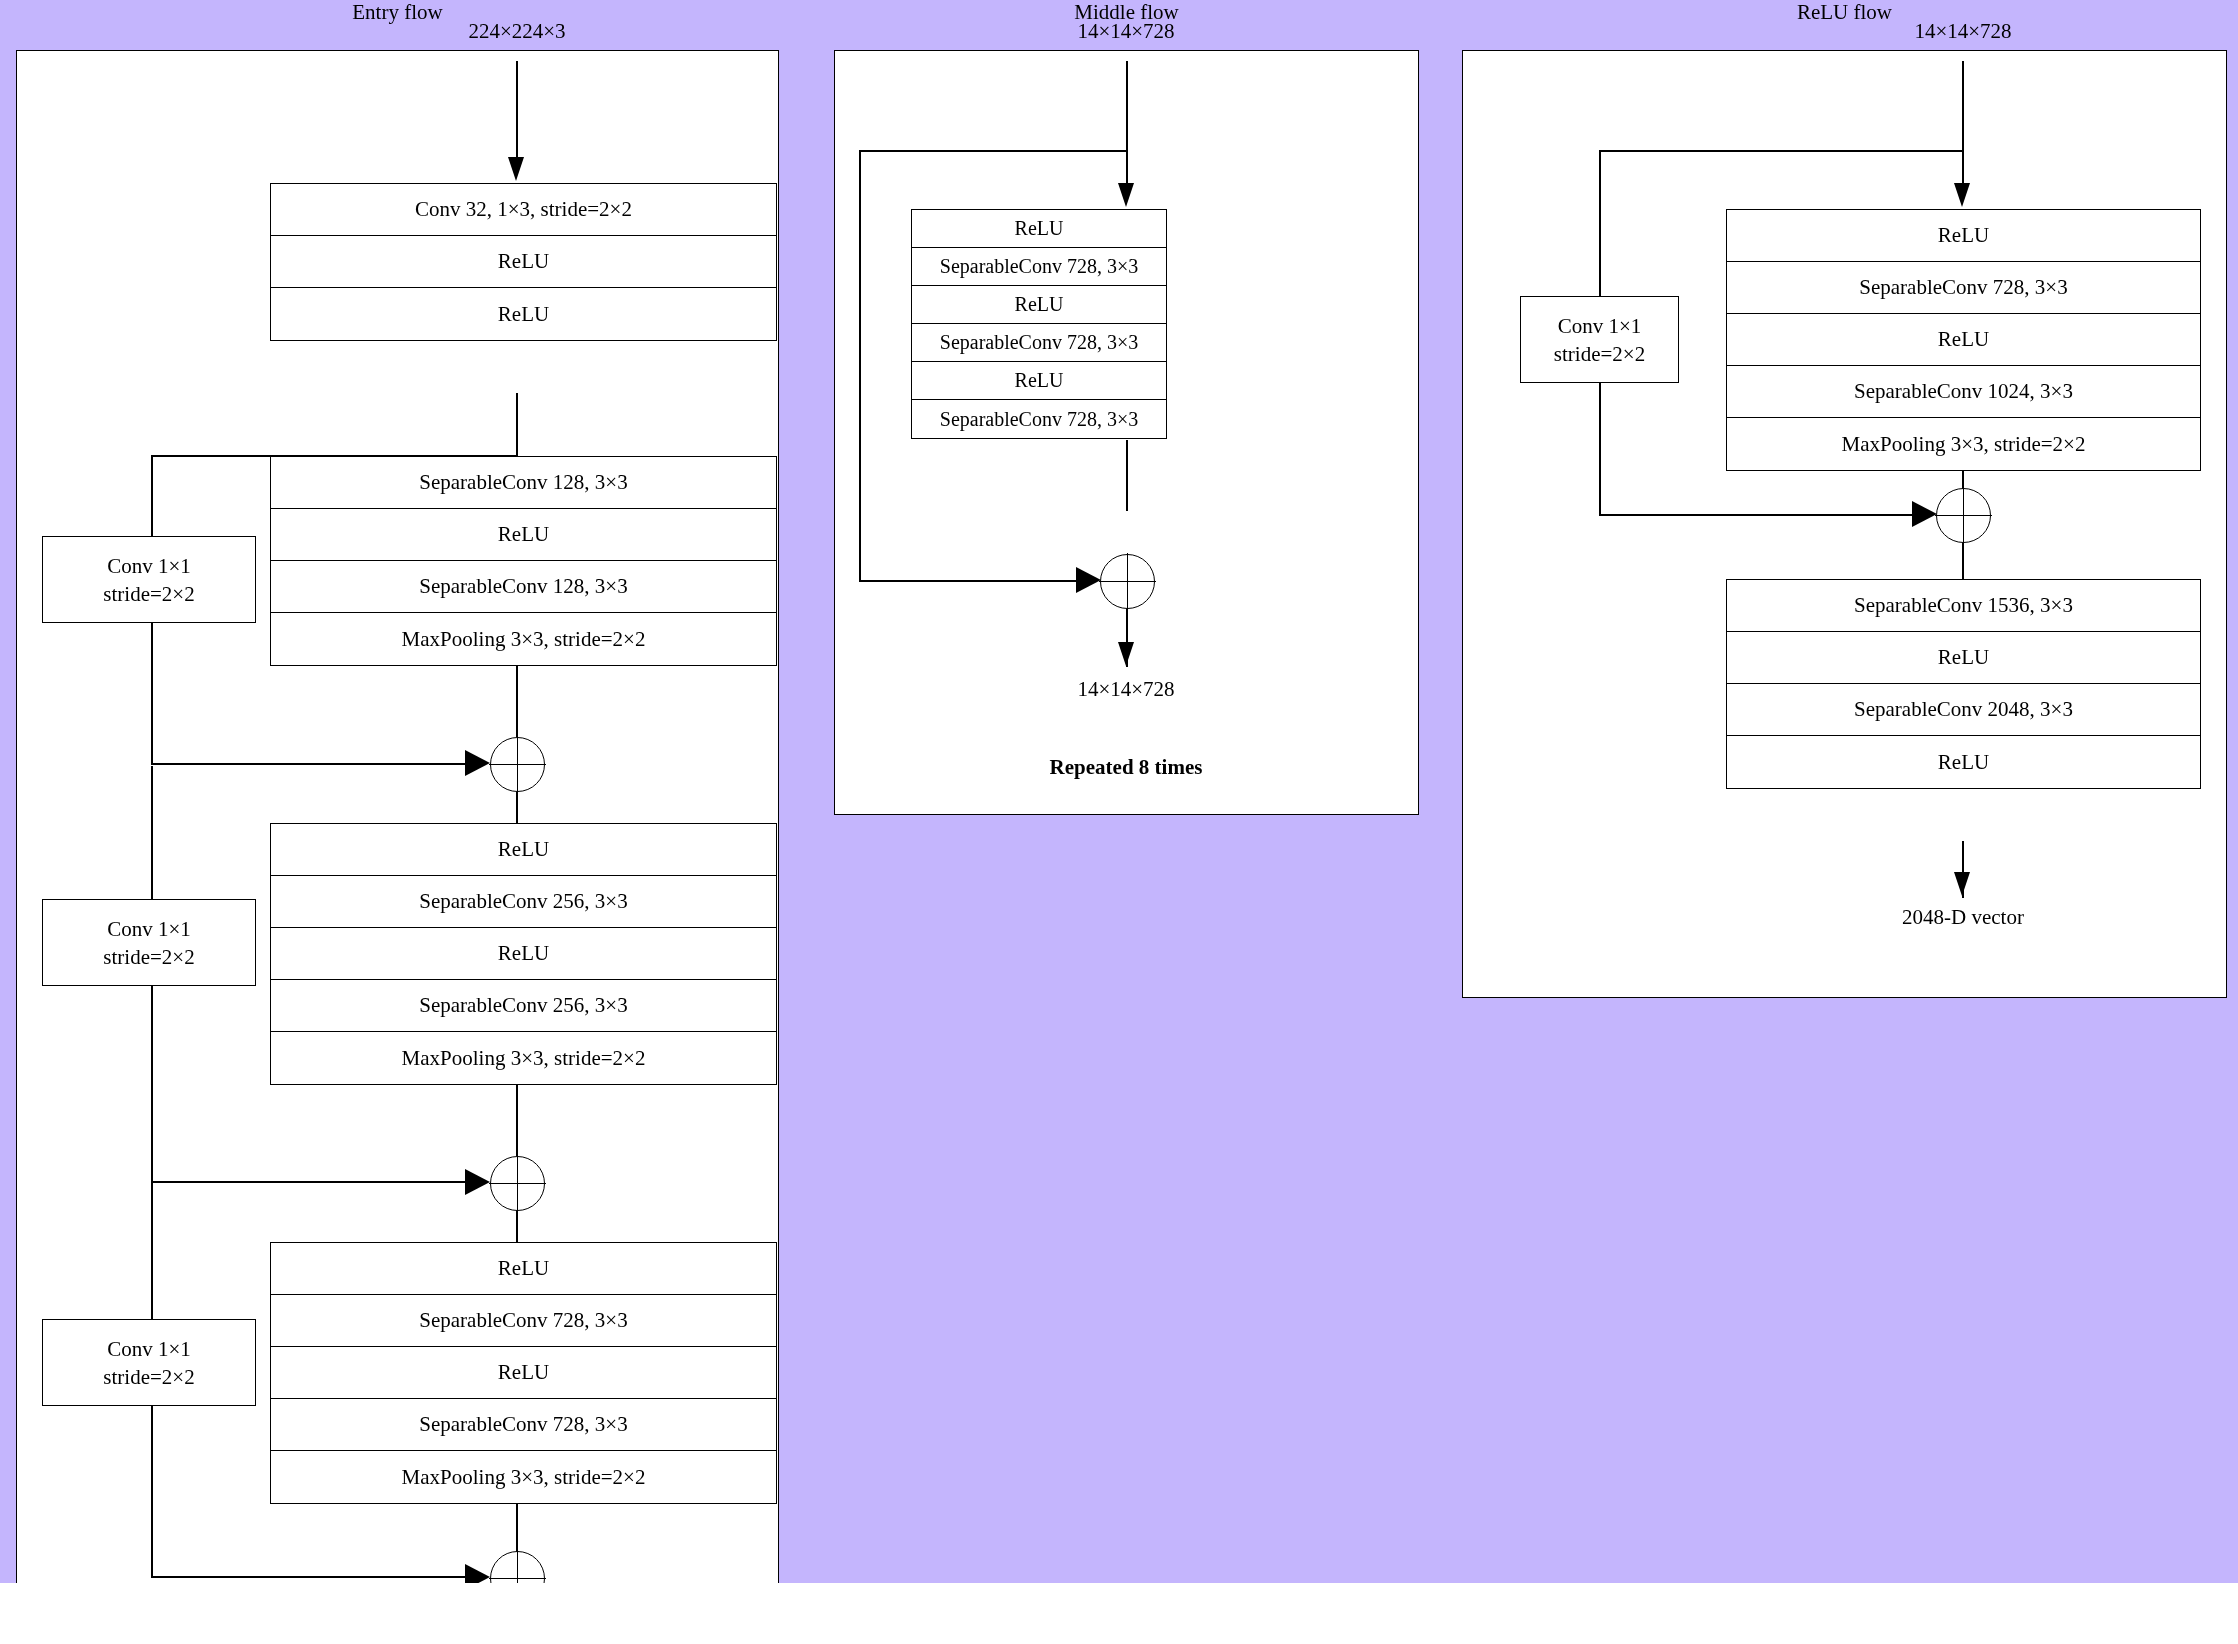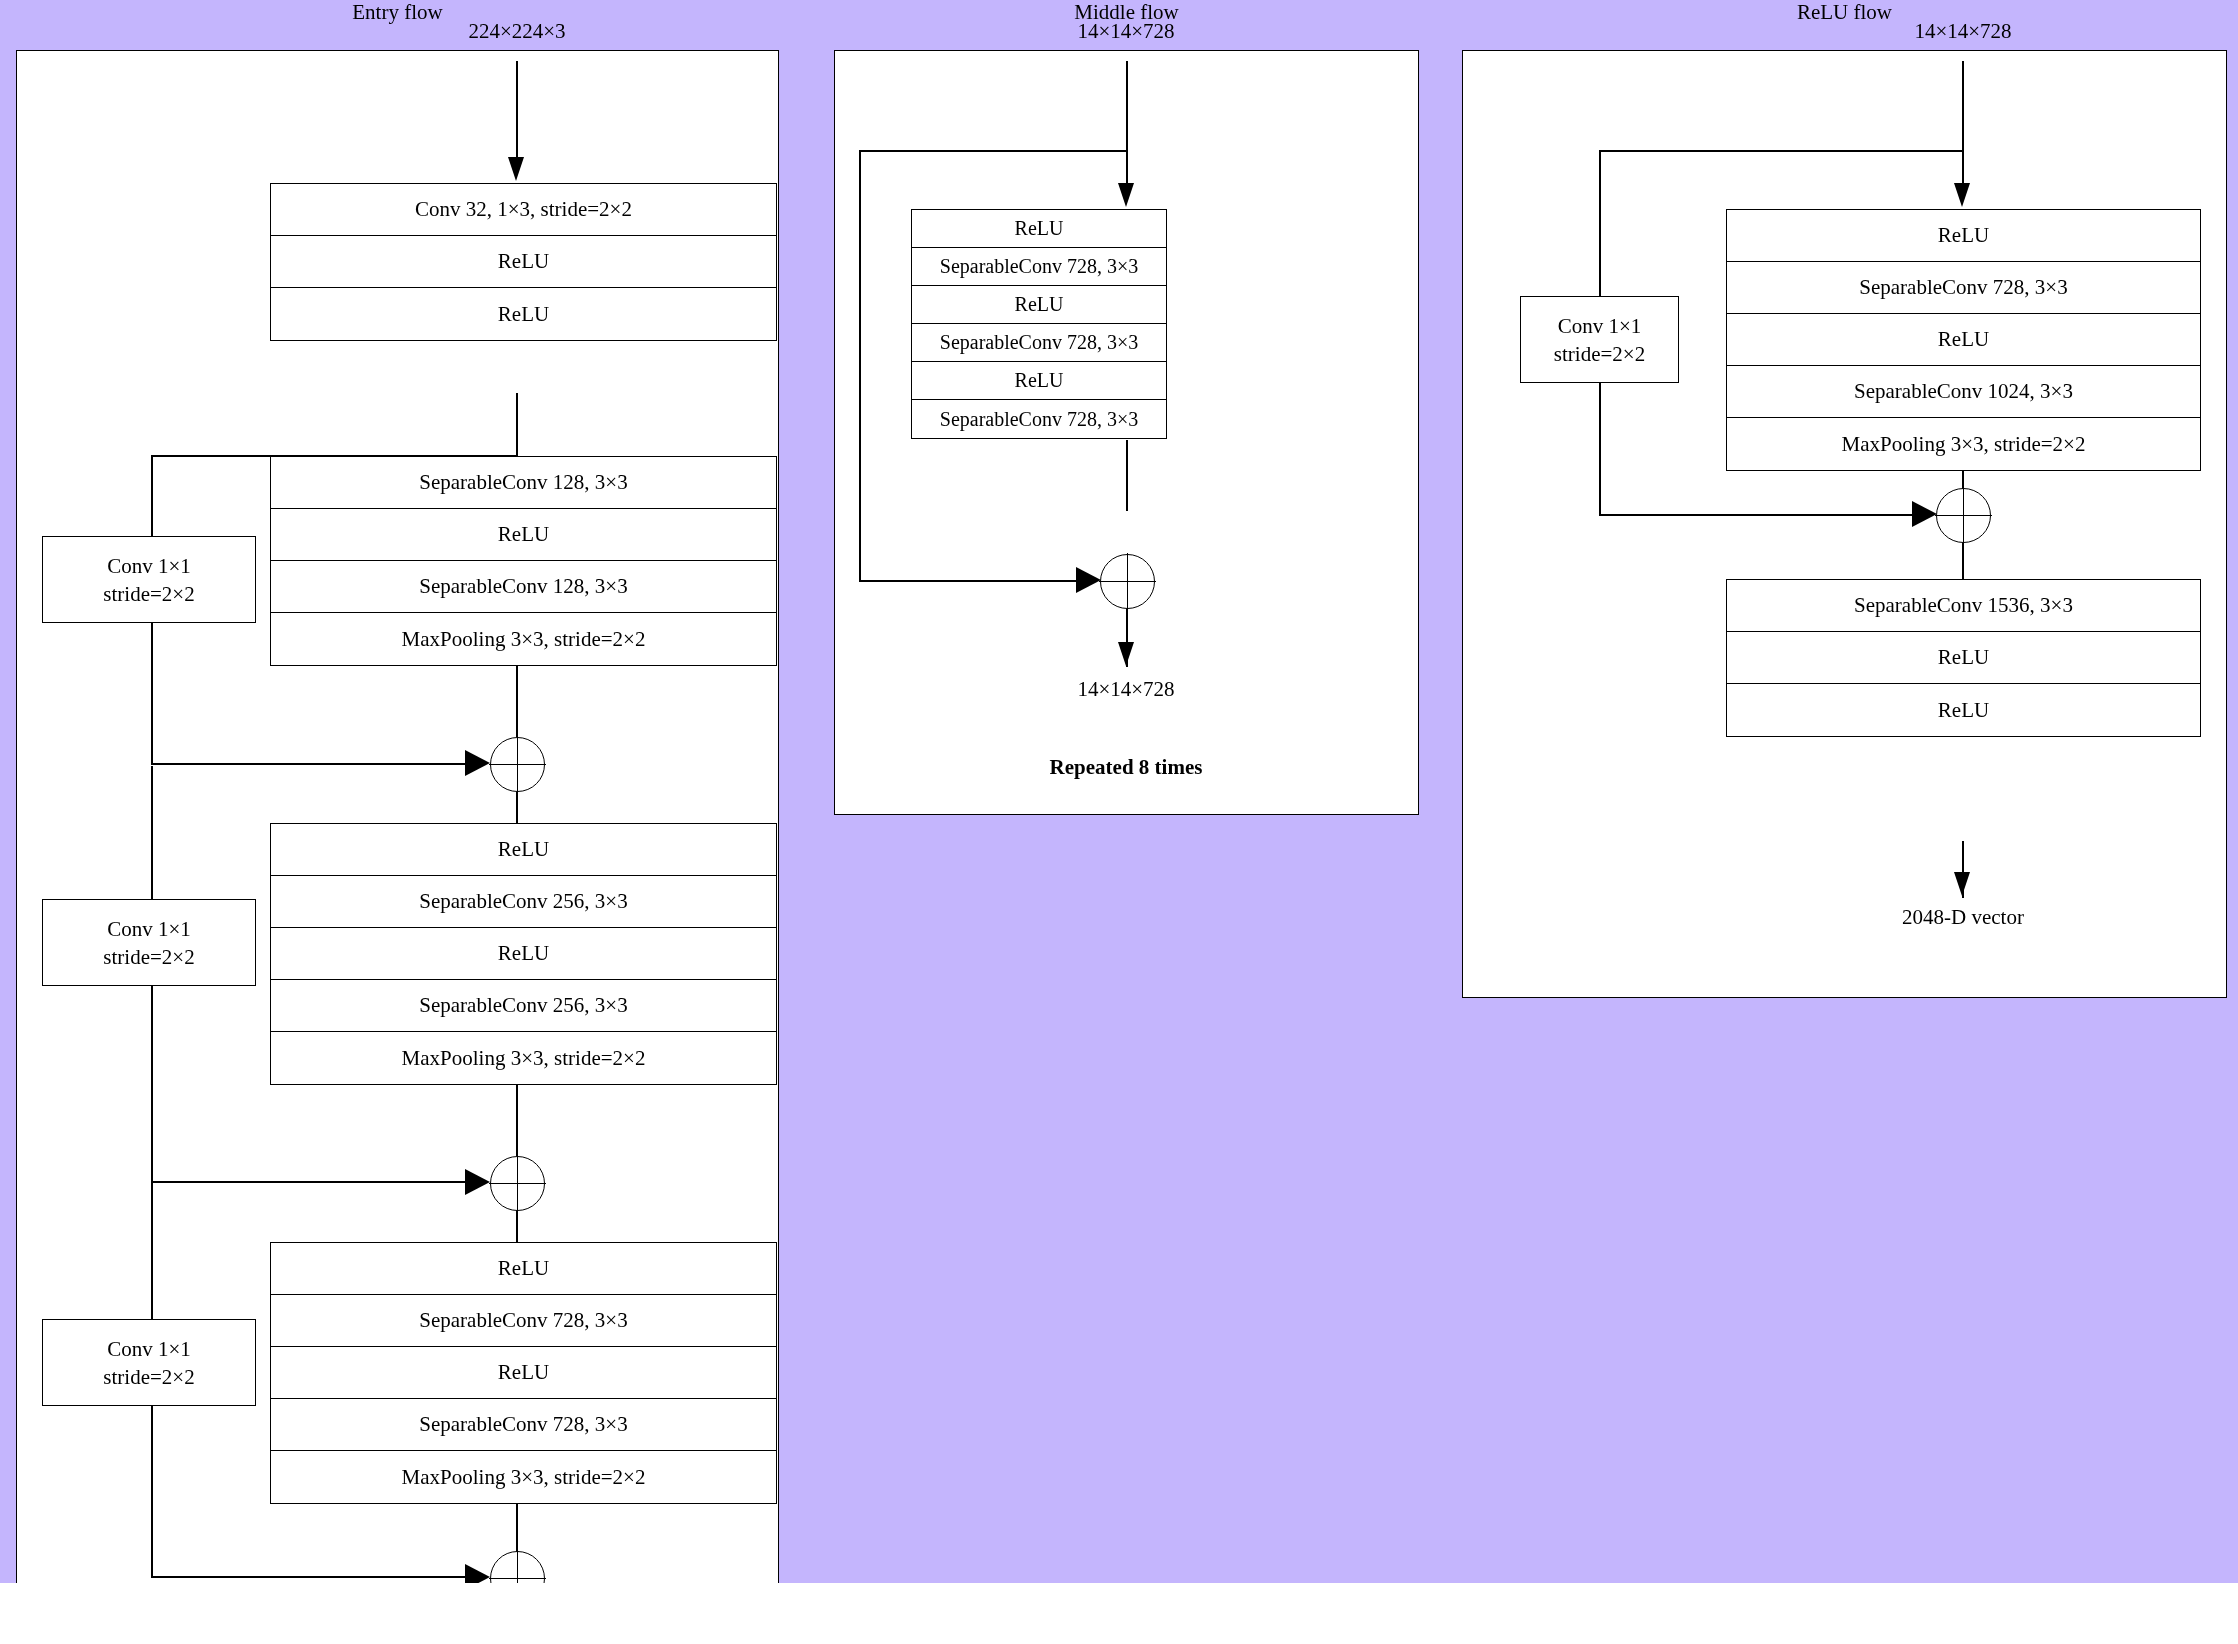--- a/index.html
+++ b/index.html
@@ -255,20 +255,21 @@
   <div class="vline" style="left:1962px;top:471px;height:58px;"></div>
   <div class="hline" style="left:1599px;top:514px;width:321px;"></div>
   <div class="arrow-right" style="left:1912px;top:501px;"></div>
   <div class="sum" style="left:1936px;top:488px;width:53px;height:53px;"></div>
 
   <div class="vline" style="left:1962px;top:541px;height:52px;"></div>
 
   <div class="stack" style="left:1726px;top:579px;width:475px;">
     <div class="row" style="height:52px;">SeparableConv 1536, 3×3</div>
     <div class="row" style="height:52px;">ReLU</div>
+    <div class="row" style="height:52px;">SeparableConv 2048, 3×3</div>
     <div class="row" style="height:52px;">ReLU</div>
   </div>
 
   <div class="vline" style="left:1962px;top:841px;height:57px;"></div>
   <div class="arrow-down" style="left:1954px;top:872px;"></div>
   <div class="tlabel" style="left:1841px;top:907px;width:244px;">2048-D vector</div>
 
 </div>
 
 

